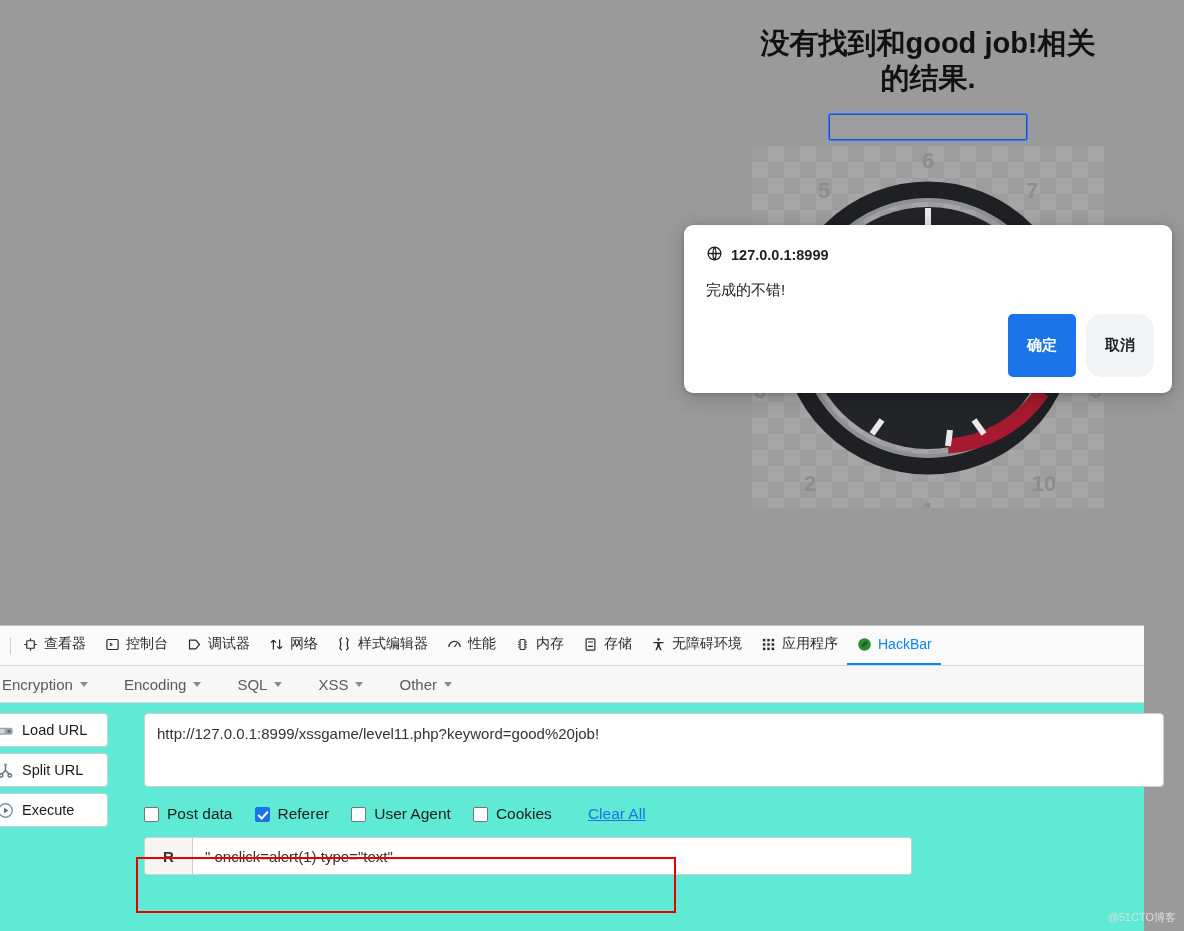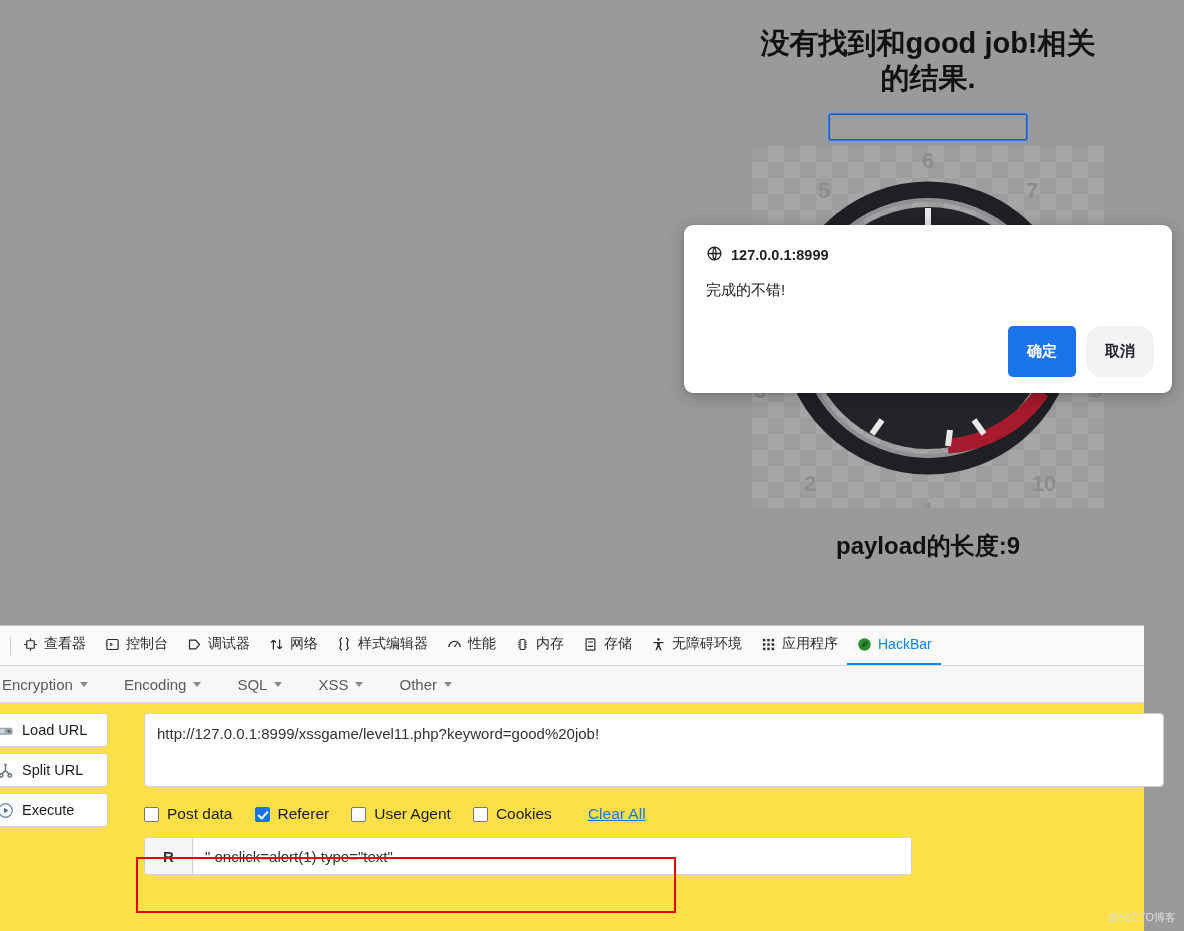--- a/index.html
+++ b/index.html
@@ -114,36 +114,36 @@
     font-size: 15px; color: #202124;
   }
   #dialog .dlg-actions {
     position: absolute; right: 18px; bottom: 16px;
     display: flex; gap: 10px;
   }
   .btn-primary {
     background: #1a73e8; color: #fff;
     border: none; border-radius: 5px;
     font-size: 15px; font-weight: bold;
-    padding: 16px 19px; cursor: pointer;
+    padding: 22px 19px; cursor: pointer;
     font-family: "Liberation Sans", sans-serif;
   }
   .btn-secondary {
     background: #f1f3f4; color: #202124;
     border: none; border-radius: 16px;
     font-size: 15px; font-weight: bold;
     padding: 9px 19px; cursor: pointer;
     font-family: "Liberation Sans", sans-serif;
   }
 
   
   #devtools {
     position: absolute; left: 0; top: 625px;
     width: 1144px; height: 306px;
-    background: #fde047;
+    background: #5eead4;
     border-top: 1px solid #c0c0c0;
   }
   #dt-tabs {
     display: flex; align-items: center;
     height: 40px;
     border-bottom: 1px solid #d7d7d7;
     background: #fafafa;
     padding-left: 8px;
     overflow: hidden;
   }
@@ -311,21 +311,20 @@
             <line x1="282" y1="212" x2="265" y2="206"></line>
             <line x1="120" y1="288" x2="130" y2="274"></line>
             <line x1="232" y1="288" x2="222" y2="274"></line>
             <line x1="196" y1="300" x2="198" y2="284"></line>
           </g>
 
           <text x="176" y="192" fill="#b9b9b9" font-family="Liberation Sans, sans-serif" font-size="25" letter-spacing="13" text-anchor="middle">AUDIO</text>
         </svg>
       </div>
 
-      <div class="payload-len">payload的长度:9</div>
     </div>
 
   </div>
 </div>
 
 <div id="dialog">
   <div class="dlg-origin">
     <span>
       <svg width="17" height="17" viewBox="0 0 24 24" fill="none" stroke="#1f1f1f" stroke-width="1.8">
         <circle cx="12" cy="12" r="9"></circle>

